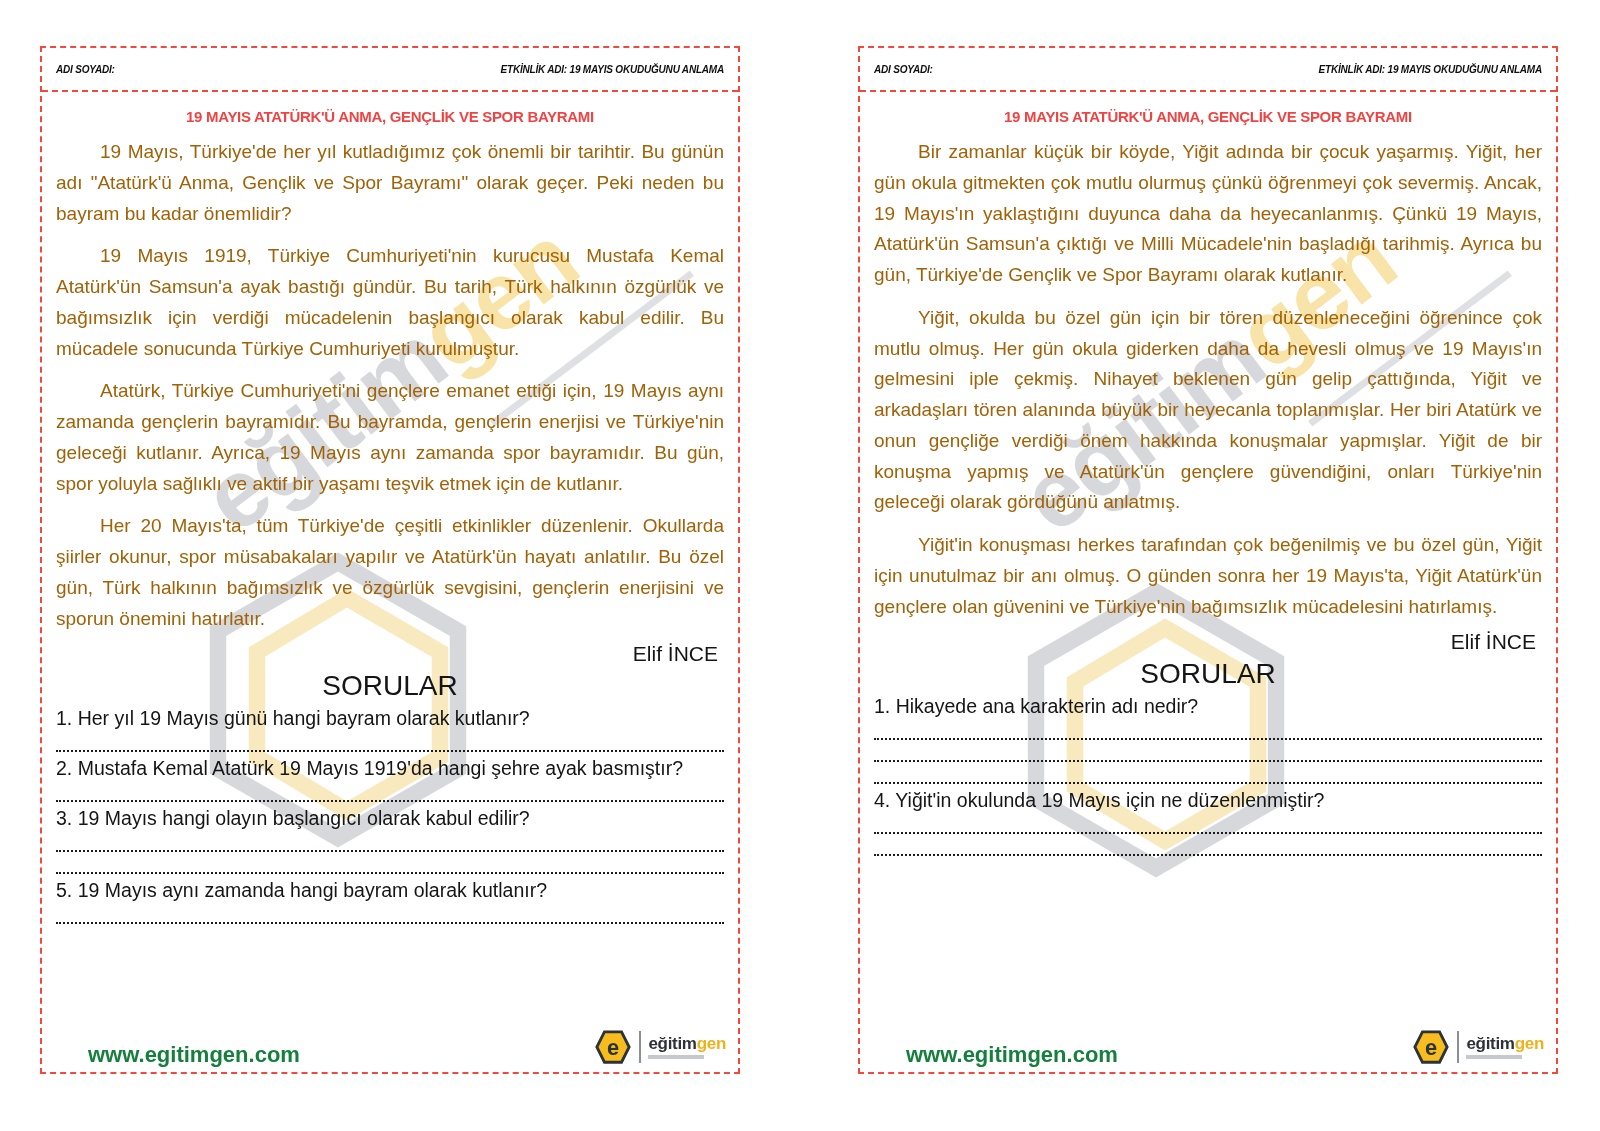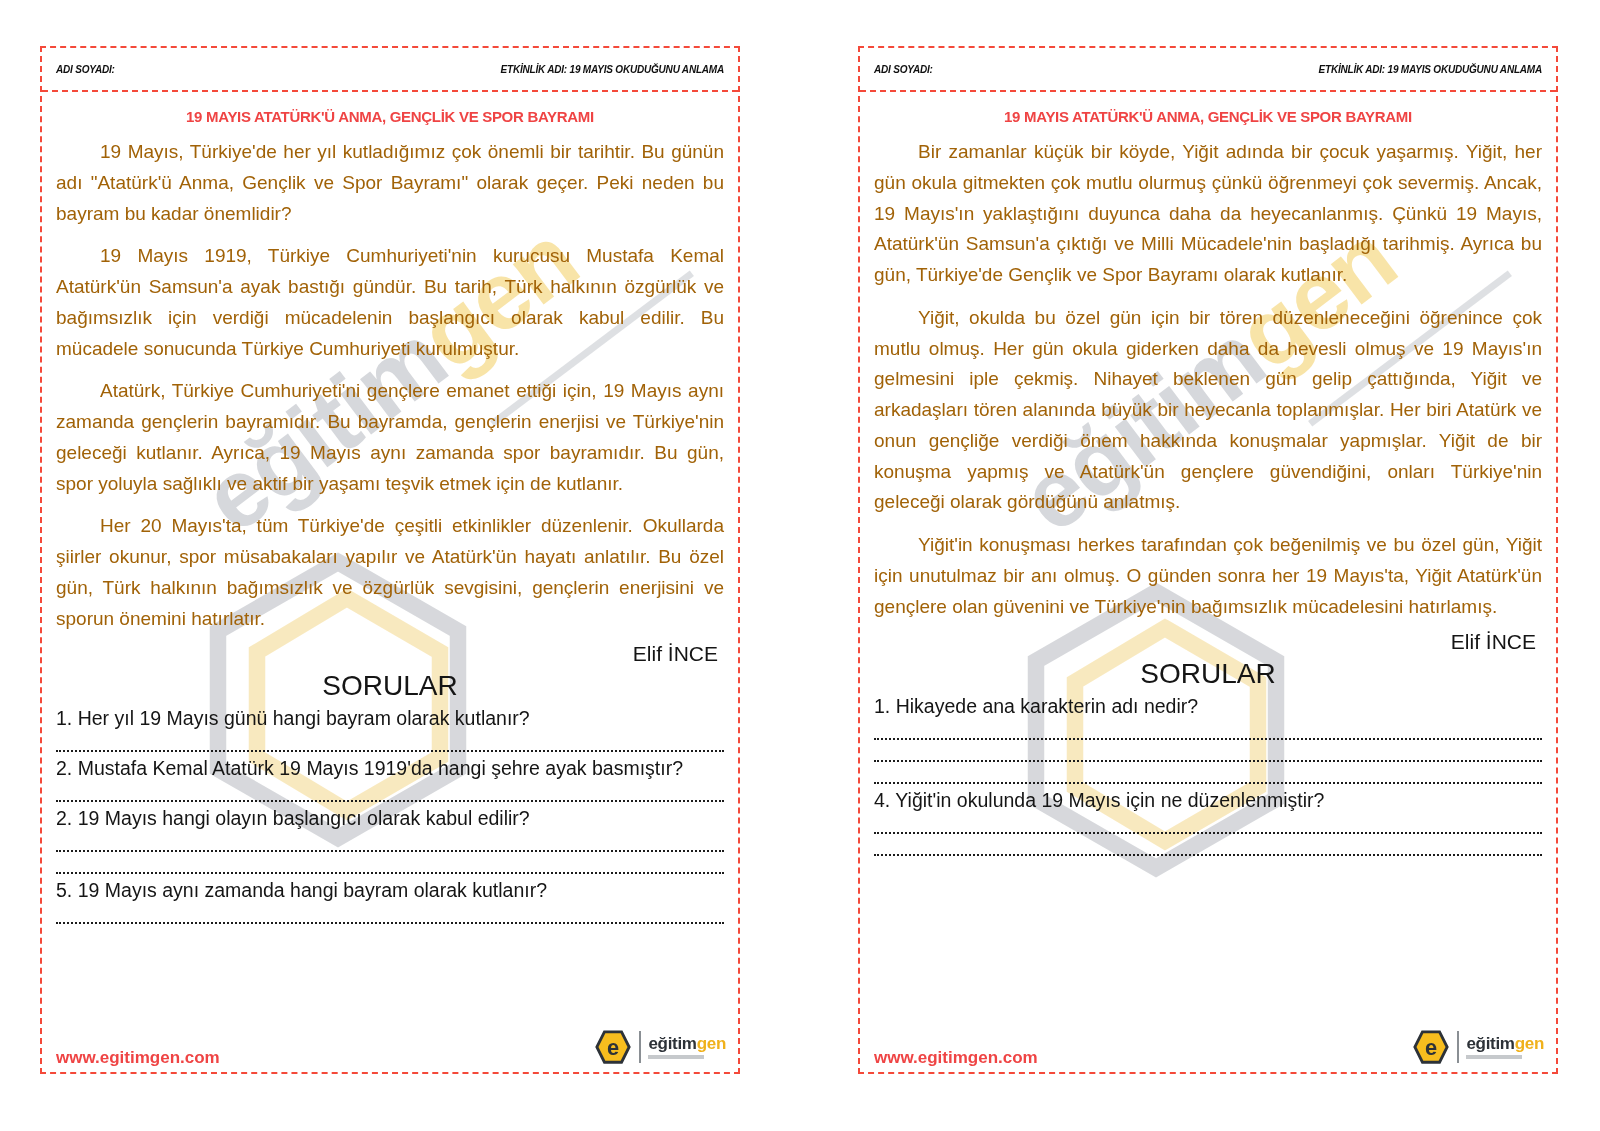--- a/index.html
+++ b/index.html
@@ -34,21 +34,21 @@
   }
   .author{text-align:right;font-size:21px;margin:8px 6px 0 0;}
   .qhead{text-align:center;font-size:28px;margin:4px 0 0;}
   .q{font-size:19.5px;margin-top:5px;}
   .aline{border-bottom:2px dotted #1b1b1b;margin-top:20px;height:0;}
 
   .footer{
     position:absolute;z-index:3;left:14px;right:10px;bottom:4px;
     display:flex;justify-content:space-between;align-items:flex-end;
   }
-  .url{font-weight:800;font-size:17px;color:#ef4444;}
+  .url{font-weight:800;font-size:22px;color:#15803d;margin-left:32px;}
   .logo{display:flex;align-items:center;gap:7px;background:#fff;padding:2px 2px 2px 8px;}
   .logo-sep{width:2px;height:32px;background:#8a8f94;}
   .logo-words{display:flex;flex-direction:column;line-height:1;}
   .logo-line{font-weight:800;font-size:17px;letter-spacing:-0.3px;}
   .logo-line .dark{color:#2d3238;}
   .logo-line .accent{color:#f0b11b;}
   .logo-tagline{height:4px;width:56px;background:#b3b7bb;margin-top:3px;opacity:.75;}
 
   
   .wm{position:absolute;inset:0;z-index:0;overflow:hidden;pointer-events:none;}
@@ -87,21 +87,21 @@
     <p class="para">19 Mayıs 1919, Türkiye Cumhuriyeti'nin kurucusu Mustafa Kemal Atatürk'ün Samsun'a ayak bastığı gündür. Bu tarih, Türk halkının özgürlük ve bağımsızlık için verdiği mücadelenin başlangıcı olarak kabul edilir. Bu mücadele sonucunda Türkiye Cumhuriyeti kurulmuştur.</p>
     <p class="para">Atatürk, Türkiye Cumhuriyeti'ni gençlere emanet ettiği için, 19 Mayıs aynı zamanda gençlerin bayramıdır. Bu bayramda, gençlerin enerjisi ve Türkiye'nin geleceği kutlanır. Ayrıca, 19 Mayıs aynı zamanda spor bayramıdır. Bu gün, spor yoluyla sağlıklı ve aktif bir yaşamı teşvik etmek için de kutlanır.</p>
     <p class="para">Her 20 Mayıs'ta, tüm Türkiye'de çeşitli etkinlikler düzenlenir. Okullarda şiirler okunur, spor müsabakaları yapılır ve Atatürk'ün hayatı anlatılır. Bu özel gün, Türk halkının bağımsızlık ve özgürlük sevgisini, gençlerin enerjisini ve sporun önemini hatırlatır.</p>
     <div class="author">Elif İNCE</div>
     <div class="qhead">SORULAR</div>
 
     <div class="q">1. Her yıl 19 Mayıs günü hangi bayram olarak kutlanır?</div>
     <div class="aline"></div>
     <div class="q">2. Mustafa Kemal Atatürk 19 Mayıs 1919'da hangi şehre ayak basmıştır?</div>
     <div class="aline"></div>
-    <div class="q">2. 19 Mayıs hangi olayın başlangıcı olarak kabul edilir?</div>
+    <div class="q">3. 19 Mayıs hangi olayın başlangıcı olarak kabul edilir?</div>
     <div class="aline"></div>
     <div class="aline"></div>
     <div class="q">5. 19 Mayıs aynı zamanda hangi bayram olarak kutlanır?</div>
     <div class="aline"></div>
   </div>
 
   <div class="footer">
     <span class="url">www.egitimgen.com</span>
     <div class="logo">
       <svg width="38" height="38" viewBox="0 0 40 40">

